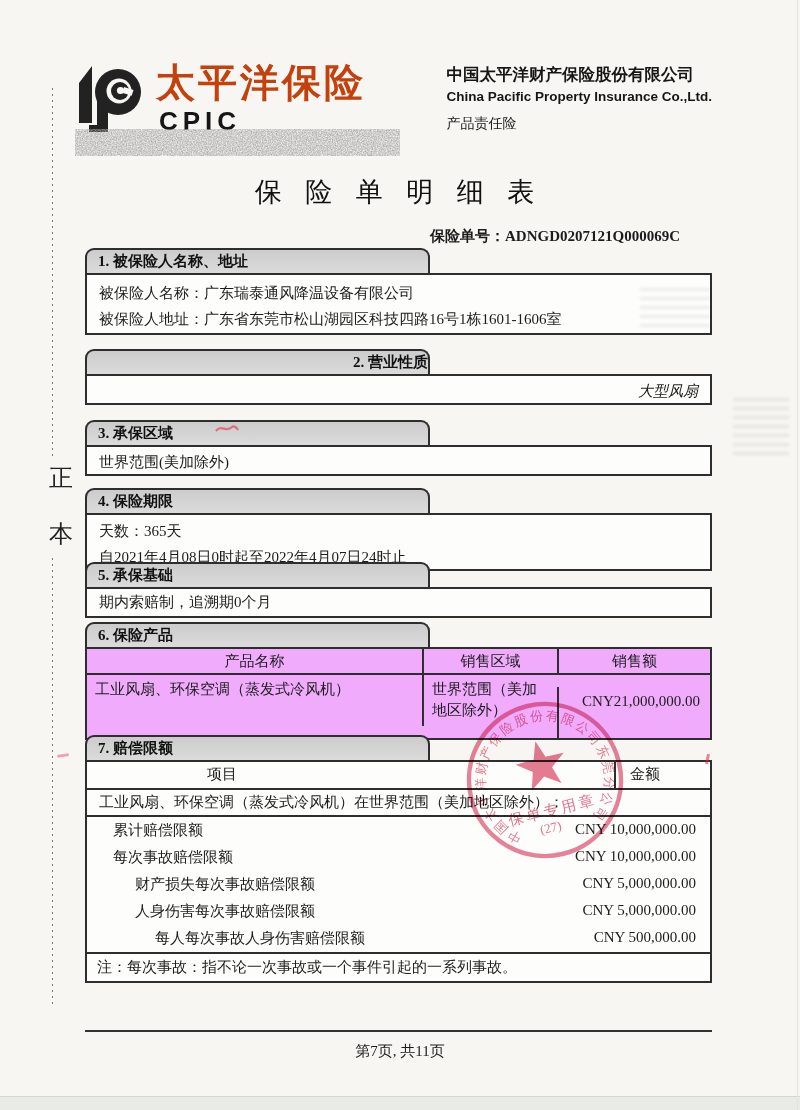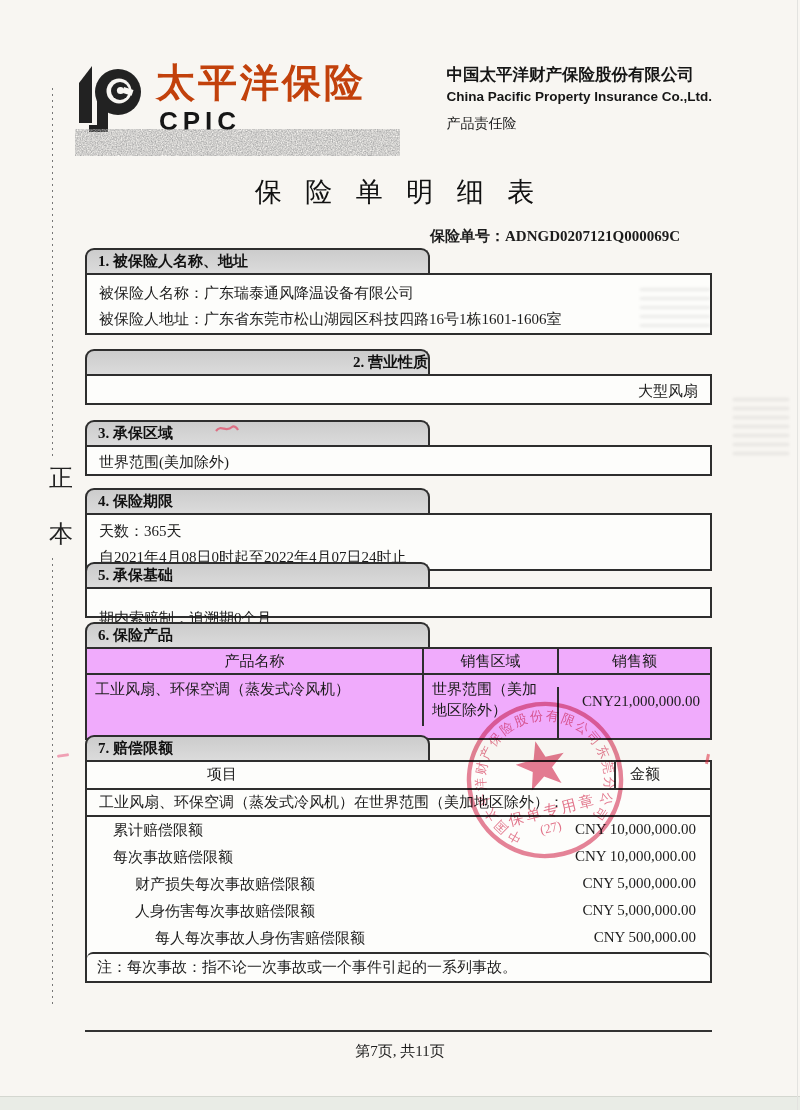--- a/index.html
+++ b/index.html
@@ -54,21 +54,21 @@
   
   .ltable{background:#fdfdfb;border:2px solid #2e2e2e;box-sizing:border-box;font-size:15px;}
   .lt-head{position:relative;height:28px;border-bottom:2px solid #2e2e2e;box-sizing:border-box;}
   .lt-head .h-item{position:absolute;left:0;top:3px;width:270px;text-align:center;}
   .lt-head .h-amt{position:absolute;left:527px;right:0;top:0;bottom:0;
     border-left:2px solid #2e2e2e;padding:3px 0 0 14px;}
   .lt-cat{height:27px;box-sizing:border-box;border-bottom:2px solid #2e2e2e;padding:3px 0 0 12px;}
   .lt-row{position:relative;height:27px;box-sizing:border-box;padding-top:4px;}
   .lt-row .amt{position:absolute;right:14px;top:4px;}
   .ind1{padding-left:26px;} .ind2{padding-left:48px;} .ind3{padding-left:68px;}
-  .lt-note{height:29px;box-sizing:border-box;border-top:2px solid #2e2e2e;padding:4px 0 0 10px;border-radius:6px;}
+  .lt-note{height:29px;box-sizing:border-box;border-top:2px solid #2e2e2e;padding:4px 0 0 10px;}
 
   
   #footer-rule{position:absolute;left:85px;top:1030px;width:627px;height:2px;background:#333;}
   #footer-text{position:absolute;left:0;right:0;top:1042px;text-align:center;font-size:15px;}
 
   
   #stamp{position:absolute;left:463px;top:698px;mix-blend-mode:multiply;opacity:.88;}
   .smudge{position:absolute;filter:blur(1.5px);opacity:.5;
     background:repeating-linear-gradient(180deg, rgba(110,110,110,.25) 0 3px, transparent 3px 9px);}
   #pen-dash-left{position:absolute;left:57px;top:754px;width:12px;height:3px;
@@ -124,21 +124,21 @@
   <div class="sec" style="top:248px;">
     <div class="tab">1. 被保险人名称、地址</div>
     <div class="box" style="height:62px;">
       <div>被保险人名称：广东瑞泰通风降温设备有限公司</div>
       <div>被保险人地址：广东省东莞市松山湖园区科技四路16号1栋1601-1606室</div>
     </div>
   </div>
 
   <div class="sec" style="top:349px;text-align:right;">
     <div class="tab">2. 营业性质</div>
-    <div class="box" style="height:31px;padding-top:2px;">
+    <div class="box" style="height:31px;padding-top:2px;font-style:italic;">
       <div>大型风扇</div>
     </div>
   </div>
 
   <div class="sec" style="top:420px;">
     <div class="tab">3. 承保区域</div>
     <div class="box" style="height:31px;padding-top:2px;">
       <div>世界范围(美加除外)</div>
     </div>
   </div>
@@ -146,21 +146,21 @@
   <div class="sec" style="top:488px;">
     <div class="tab">4. 保险期限</div>
     <div class="box" style="height:58px;padding-top:3px;">
       <div>天数：365天</div>
       <div>自2021年4月08日0时起至2022年4月07日24时止</div>
     </div>
   </div>
 
   <div class="sec" style="top:562px;">
     <div class="tab">5. 承保基础</div>
-    <div class="box" style="height:31px;padding-top:16px;">
+    <div class="box" style="height:31px;padding-top:0;">
       <div>期内索赔制，追溯期0个月</div>
     </div>
   </div>
 
   <div class="sec" style="top:622px;">
     <div class="tab">6. 保险产品</div>
     <div class="ptable">
       <div class="cell hd c1">产品名称</div>
       <div class="cell hd c2">销售区域</div>
       <div class="cell hd c3">销售额</div>

